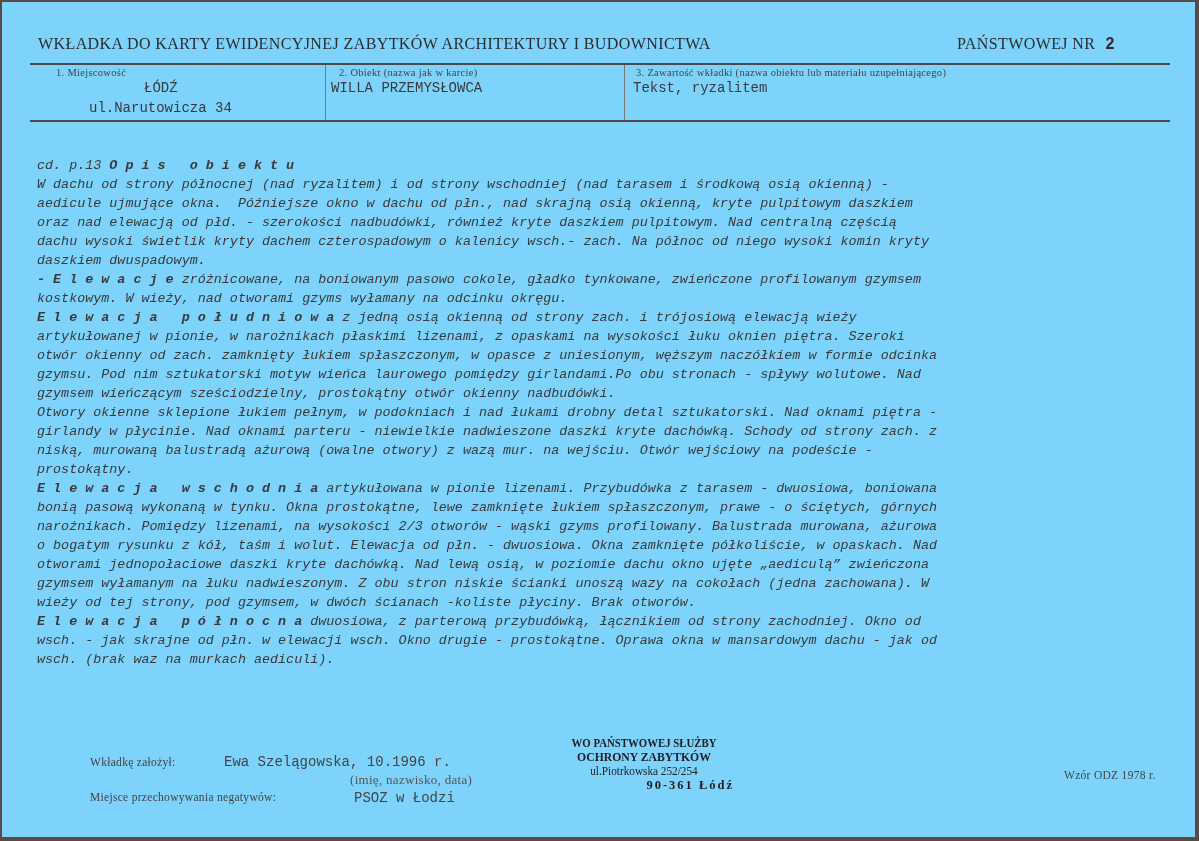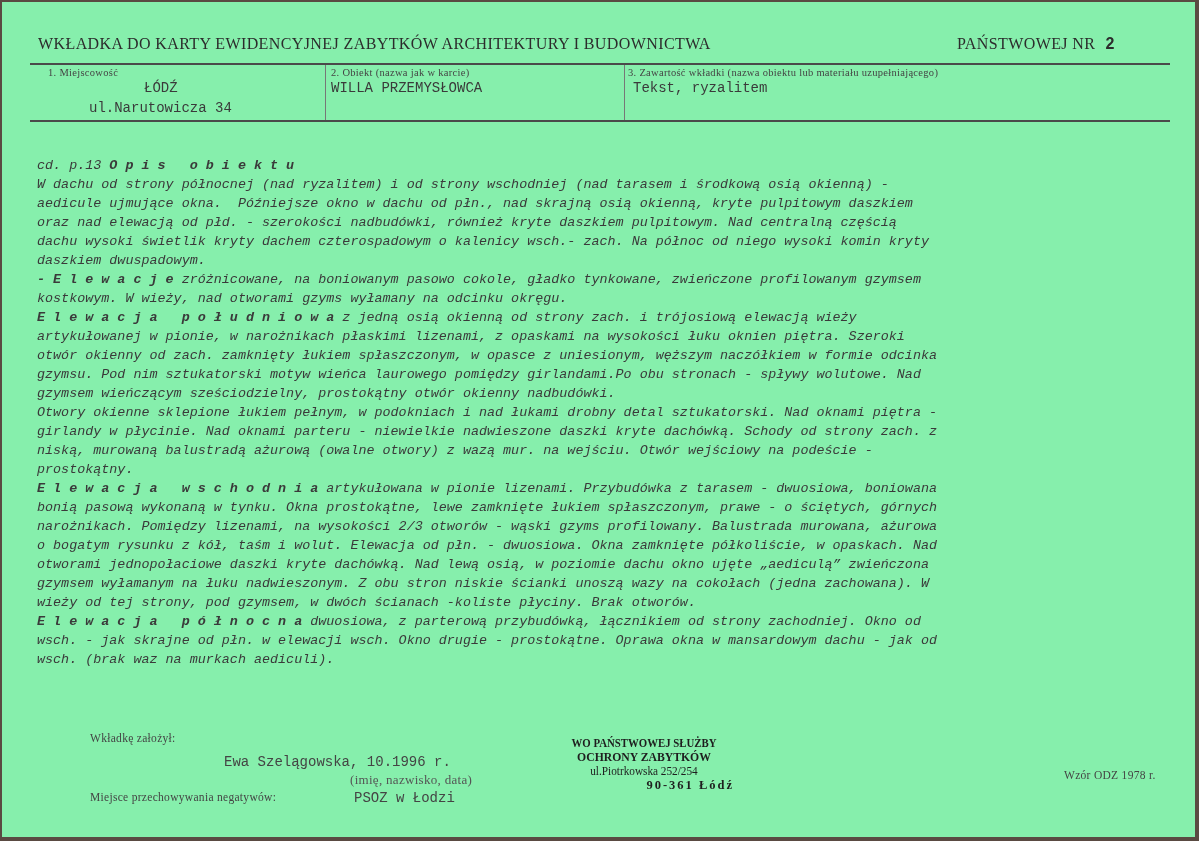--- a/index.html
+++ b/index.html
@@ -3,39 +3,39 @@
 <meta charset="utf-8">
 <style>
   html, body { margin: 0; padding: 0; }
   body {
     width: 1199px; height: 841px; overflow: hidden;
     background: #5a4a42;
     position: relative;
   }
   .sheet {
     position: absolute; left: 2px; top: 2px; width: 1193px; height: 835px;
-    background: #86efac;
+    background: #7dd3fc;
     color: #333;
   }
   .header-title {
     position: absolute; left: 36px; top: 33px;
     font-family: "Liberation Serif", serif; font-size: 16px; letter-spacing: 0.4px;
     color: #2c2c2c; white-space: nowrap;
   }
   .annex {
     position: absolute; left: 955px; top: 33px;
     font-family: "Liberation Serif", serif; font-size: 16px; letter-spacing: 0.4px;
     color: #2c2c2c; white-space: nowrap;
   }
   .annex .num { font-family: "Liberation Sans", sans-serif; font-weight: bold; margin-left: 10px; }
   .rule-top { position: absolute; left: 28px; width: 1140px; top: 61px; height: 2px; background: #4a4a4a; }
   .rule-bot { position: absolute; left: 28px; width: 1140px; top: 118px; height: 2px; background: #4a4a4a; }
   .vline { position: absolute; top: 63px; height: 55px; width: 1px; background: #777; }
   .field-label {
-    position: absolute; font-family: "Liberation Serif", serif; font-size: 10.5px; color: #444; white-space: nowrap; letter-spacing: 0.3px;
+    position: absolute; font-family: "Liberation Serif", serif; font-size: 10.5px; color: #444; white-space: nowrap; letter-spacing: 0.3px; margin-left: 8px;
   }
   .mono { font-family: "Liberation Mono", monospace; color: #3a3a3a; white-space: nowrap; }
   .field-value { position: absolute; font-size: 14px; }
   .body-text {
     position: absolute; left: 35px; top: 154px; width: 1150px;
     font-family: "Liberation Mono", monospace; font-size: 13.4px; line-height: 19px;
     color: #3a3a3a; white-space: pre; font-style: italic;
   }
   .body-text .h { font-weight: bold; letter-spacing: 0; }
   .footer-label {
@@ -100,21 +100,21 @@
 <span>bonią pasową wykonaną w tynku. Okna prostokątne, lewe zamknięte łukiem spłaszczonym, prawe - o ściętych, górnych</span>
 <span>narożnikach. Pomiędzy lizenami, na wysokości 2/3 otworów - wąski gzyms profilowany. Balustrada murowana, ażurowa</span>
 <span>o bogatym rysunku z kół, taśm i wolut. Elewacja od płn. - dwuosiowa. Okna zamknięte półkoliście, w opaskach. Nad</span>
 <span>otworami jednopołaciowe daszki kryte dachówką. Nad lewą osią, w poziomie dachu okno ujęte „aediculą” zwieńczona</span>
 <span>gzymsem wyłamanym na łuku nadwieszonym. Z obu stron niskie ścianki unoszą wazy na cokołach (jedna zachowana). W</span>
 <span>wieży od tej strony, pod gzymsem, w dwóch ścianach -koliste płyciny. Brak otworów.</span>
 <span class="h">E l e w a c j a   p ó ł n o c n a</span><span> dwuosiowa, z parterową przybudówką, łącznikiem od strony zachodniej. Okno od</span>
 <span>wsch. - jak skrajne od płn. w elewacji wsch. Okno drugie - prostokątne. Oprawa okna w mansardowym dachu - jak od</span>
 <span>wsch. (brak waz na murkach aediculi).</span></div>
 
-  <div class="footer-label" style="left:88px; top:730px">Wkładkę założył:</div>
+  <div class="footer-label" style="left:88px; top:754px">Wkładkę założył:</div>
   <div class="footer-value" style="left:222px; top:752px">Ewa Szelągowska, 10.1996 r.</div>
   <div class="footer-hint" style="left:348px; top:770px">(imię, nazwisko, data)</div>
   <div class="footer-label" style="left:88px; top:789px">Miejsce przechowywania negatywów:</div>
   <div class="footer-value" style="left:352px; top:788px">PSOZ w Łodzi</div>
 
   <div class="stamp">
     <div class="l1">WO PAŃSTWOWEJ SŁUŻBY</div>
     <div class="l2">OCHRONY ZABYTKÓW</div>
     <div class="l3">ul.Piotrkowska 252/254</div>
     <div class="l4">90-361 Łódź</div>

